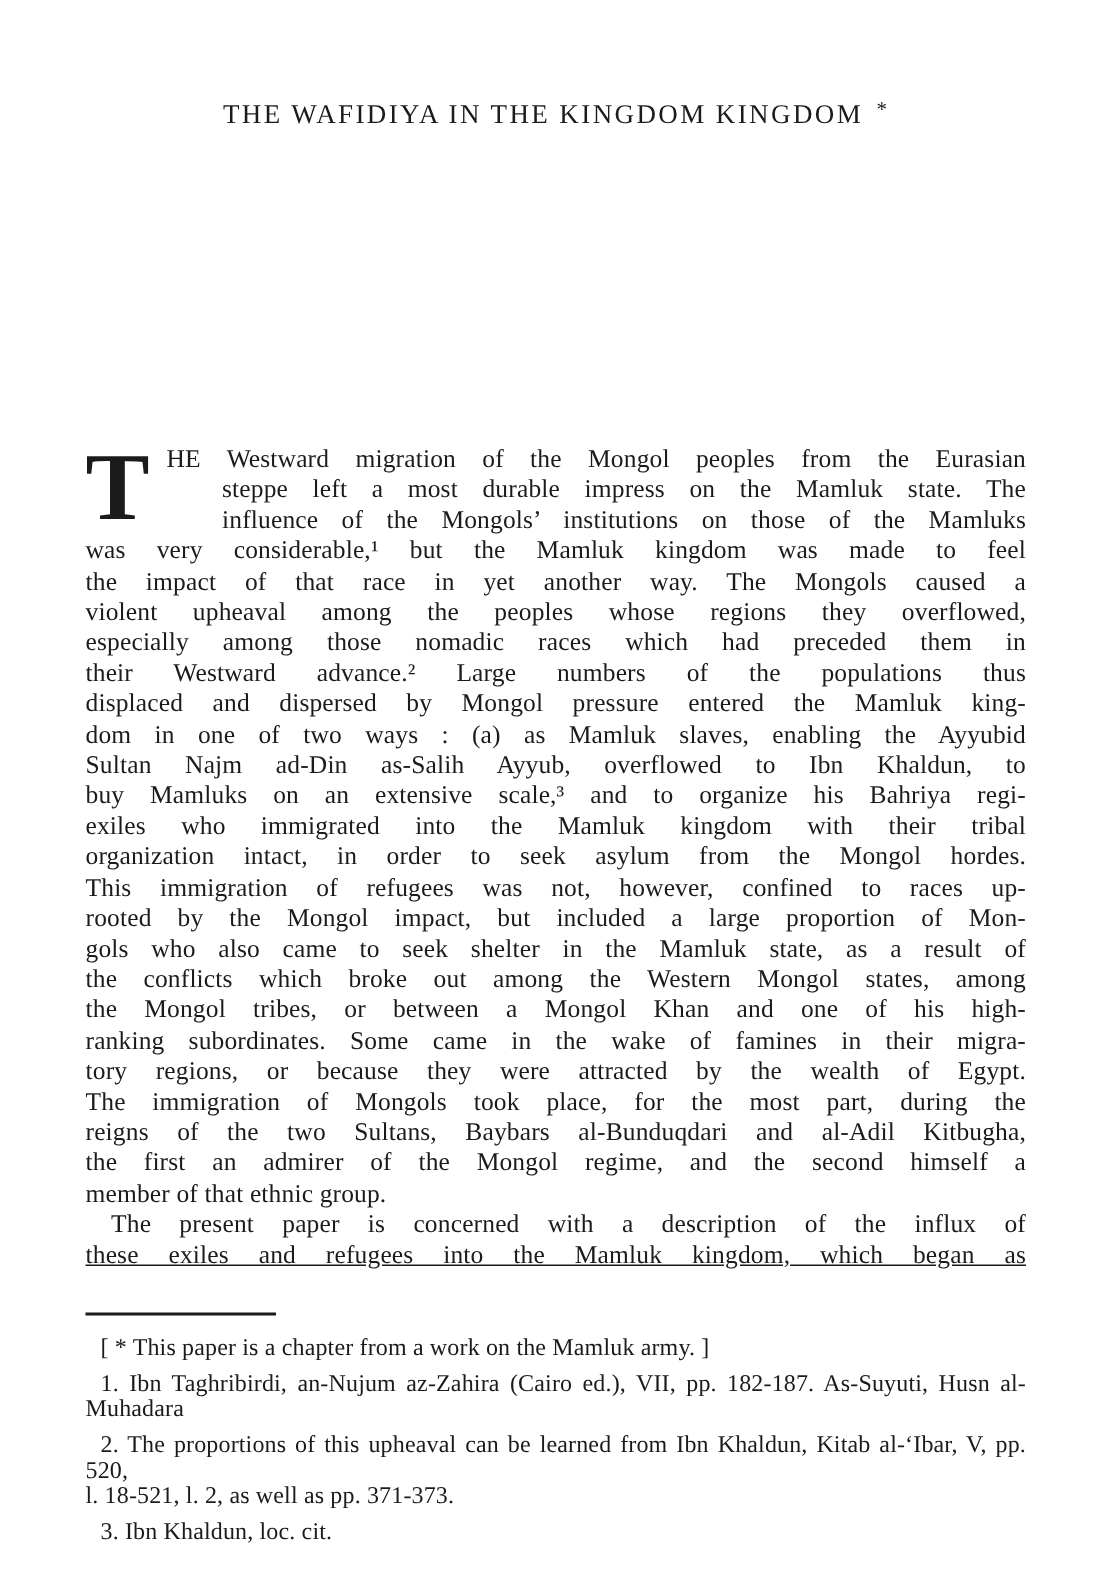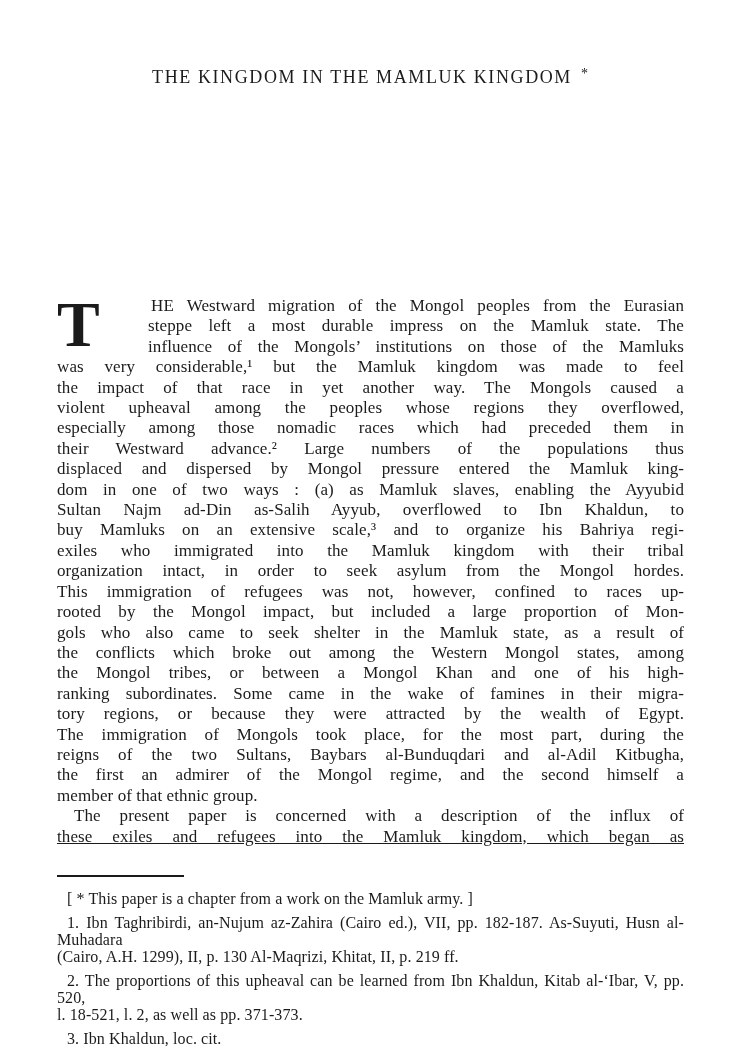--- a/index.html
+++ b/index.html
@@ -61,21 +61,21 @@
   }
   .dropcap {
     position: absolute;
     left: 0;
     top: 3px;
     font-size: 64px;
     line-height: 52px;
     font-weight: 700;
     letter-spacing: 0;
   }
-  .para1 .lines .tline:nth-child(1) { margin-left: 94px; }
+  .para1 .lines .tline:nth-child(1) { margin-left: 54px; }
   .para1 .lines .tline:nth-child(2),
   .para1 .lines .tline:nth-child(3) { margin-left: 91px; }
   .para2 .tline:first-child { text-indent: 17px; }
   .para2 .tline-last { text-align-last: justify; text-decoration: underline; }
   .fn-rule {
     position: absolute;
     top: 875px;
     left: 57px;
     width: 127px;
     border-top: 2px solid var(--ink, #1b1b1b);
@@ -98,21 +98,21 @@
   .footnote .tline { text-align-last: justify; }
   .footnote .tline:first-child { text-indent: 10px; }
   .footnote .tline-last { text-align-last: left; }
 </style>
 </head>
 <body>
 
 <div class="page" style="--paper: #ffffff; --ink: #1b1b1b;">
 
   <div class="title">
-    <span>THE KINGDOM IN THE MAMLUK KINGDOM</span><span class="title-star">*</span>
+    <span>THE WAFIDIYA IN THE KINGDOM KINGDOM</span><span class="title-star">*</span>
   </div>
 
   <div class="body-block">
 
     <div class="para para1">
       <span class="dropcap">T</span>
       <div class="lines">
           <div class="tline">HE Westward migration of the Mongol peoples from the Eurasian</div>
           <div class="tline">steppe left a most durable impress on the Mamluk state. The</div>
           <div class="tline">influence of the Mongols’ institutions on those of the Mamluks</div>
@@ -149,21 +149,20 @@
     </div>
 
   </div>
 
   <div class="fn-rule"></div>
 
   <div class="footnotes">
     <div class="star-note">[ * This paper is a chapter from a work on the Mamluk army. ]</div>
     <div class="footnote">
         <div class="tline">1. Ibn Taghribirdi, an-Nujum az-Zahira (Cairo ed.), VII, pp. 182-187. As-Suyuti, Husn al-Muhadara</div>
-        <div class="tline tline-last">(Cairo, A.H. 1299), II, p. 130 Al-Maqrizi, Khitat, II, p. 219 ff.</div>
       </div>
     <div class="footnote">
         <div class="tline">2. The proportions of this upheaval can be learned from Ibn Khaldun, Kitab al-‘Ibar, V, pp. 520,</div>
         <div class="tline tline-last">l. 18-521, l. 2, as well as pp. 371-373.</div>
       </div>
     <div class="footnote">
         <div class="tline tline-last">3. Ibn Khaldun, loc. cit.</div>
       </div>
   </div>
 

